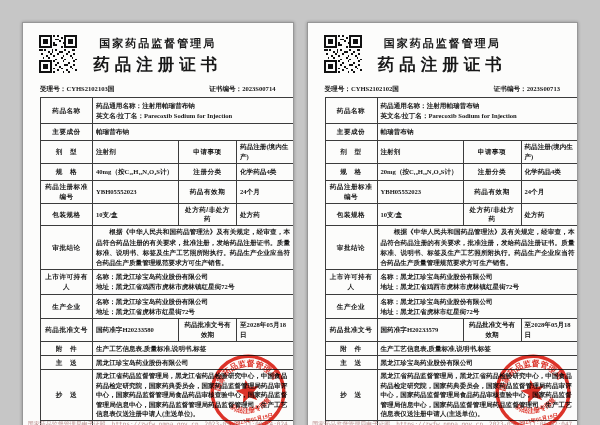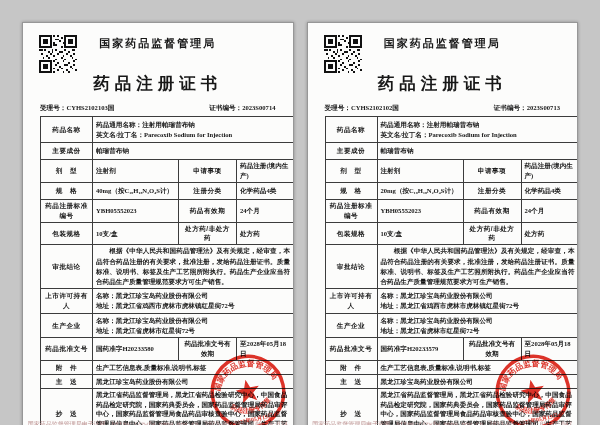--- a/index.html
+++ b/index.html
@@ -10,21 +10,21 @@
   }
   .wrap{display:flex;gap:13px;padding:22px;}
   .page{
     position:relative;width:288px;height:413px;background:#fcfcfb;
     border:1px solid #979797;box-shadow:0 0 3px rgba(0,0,0,.3);
     overflow:hidden;color:#171717;
   }
   .qr{position:absolute;left:16px;top:12px;width:38px;height:38px;}
   .header{text-align:center;padding-top:13px;}
   .agency{font-size:11px;font-weight:bold;letter-spacing:2px;font-family:"Liberation Sans","DejaVu Sans",sans-serif;}
-  .doctitle{font-size:16.5px;font-weight:bold;letter-spacing:5px;margin-top:22px;}
+  .doctitle{font-size:16.5px;font-weight:bold;letter-spacing:5px;margin-top:3px;}
   .nums{display:flex;justify-content:space-between;margin:9px 17px 3px 17px;font-size:6.6px;font-weight:bold;}
   table{width:254px;margin:0 17px;border-collapse:collapse;table-layout:fixed;}
   td{border:0.8px solid #3c3c3c;font-size:6.6px;padding:1px 3px;vertical-align:middle;line-height:1.5;}
   .lbl{text-align:center;font-weight:bold;letter-spacing:0.5px;font-family:"Liberation Sans","DejaVu Sans",sans-serif;}
   .val{font-weight:bold;}
   .just{text-align:justify;text-indent:2em;line-height:1.55;}
   .r1{height:26px}.r2{height:17px}.r3{height:17px}.r4{height:17px}.r5{height:17px}
   .r6{height:19px}.r7{height:38px}.r8{height:25px}.r9{height:24px}.r10{height:18px}
   .r11{height:14px}.r12{height:14px}.r13{height:30px}.r14{height:27px}
   .footer{

